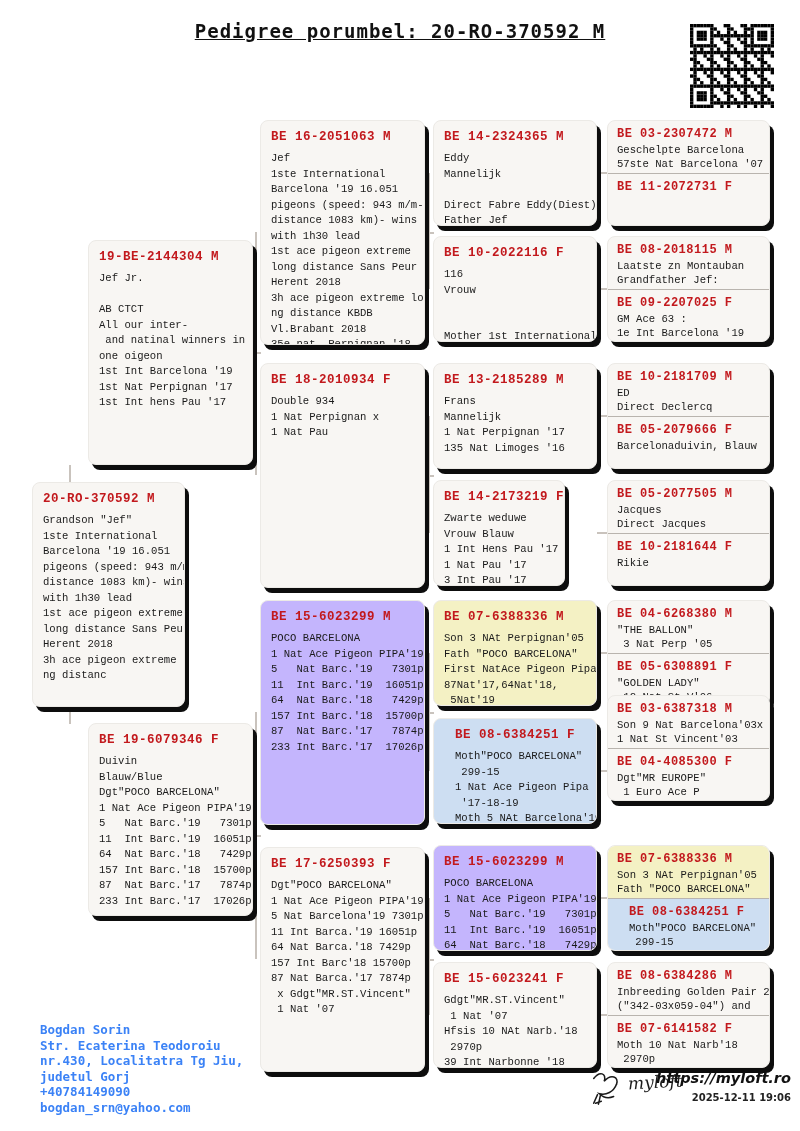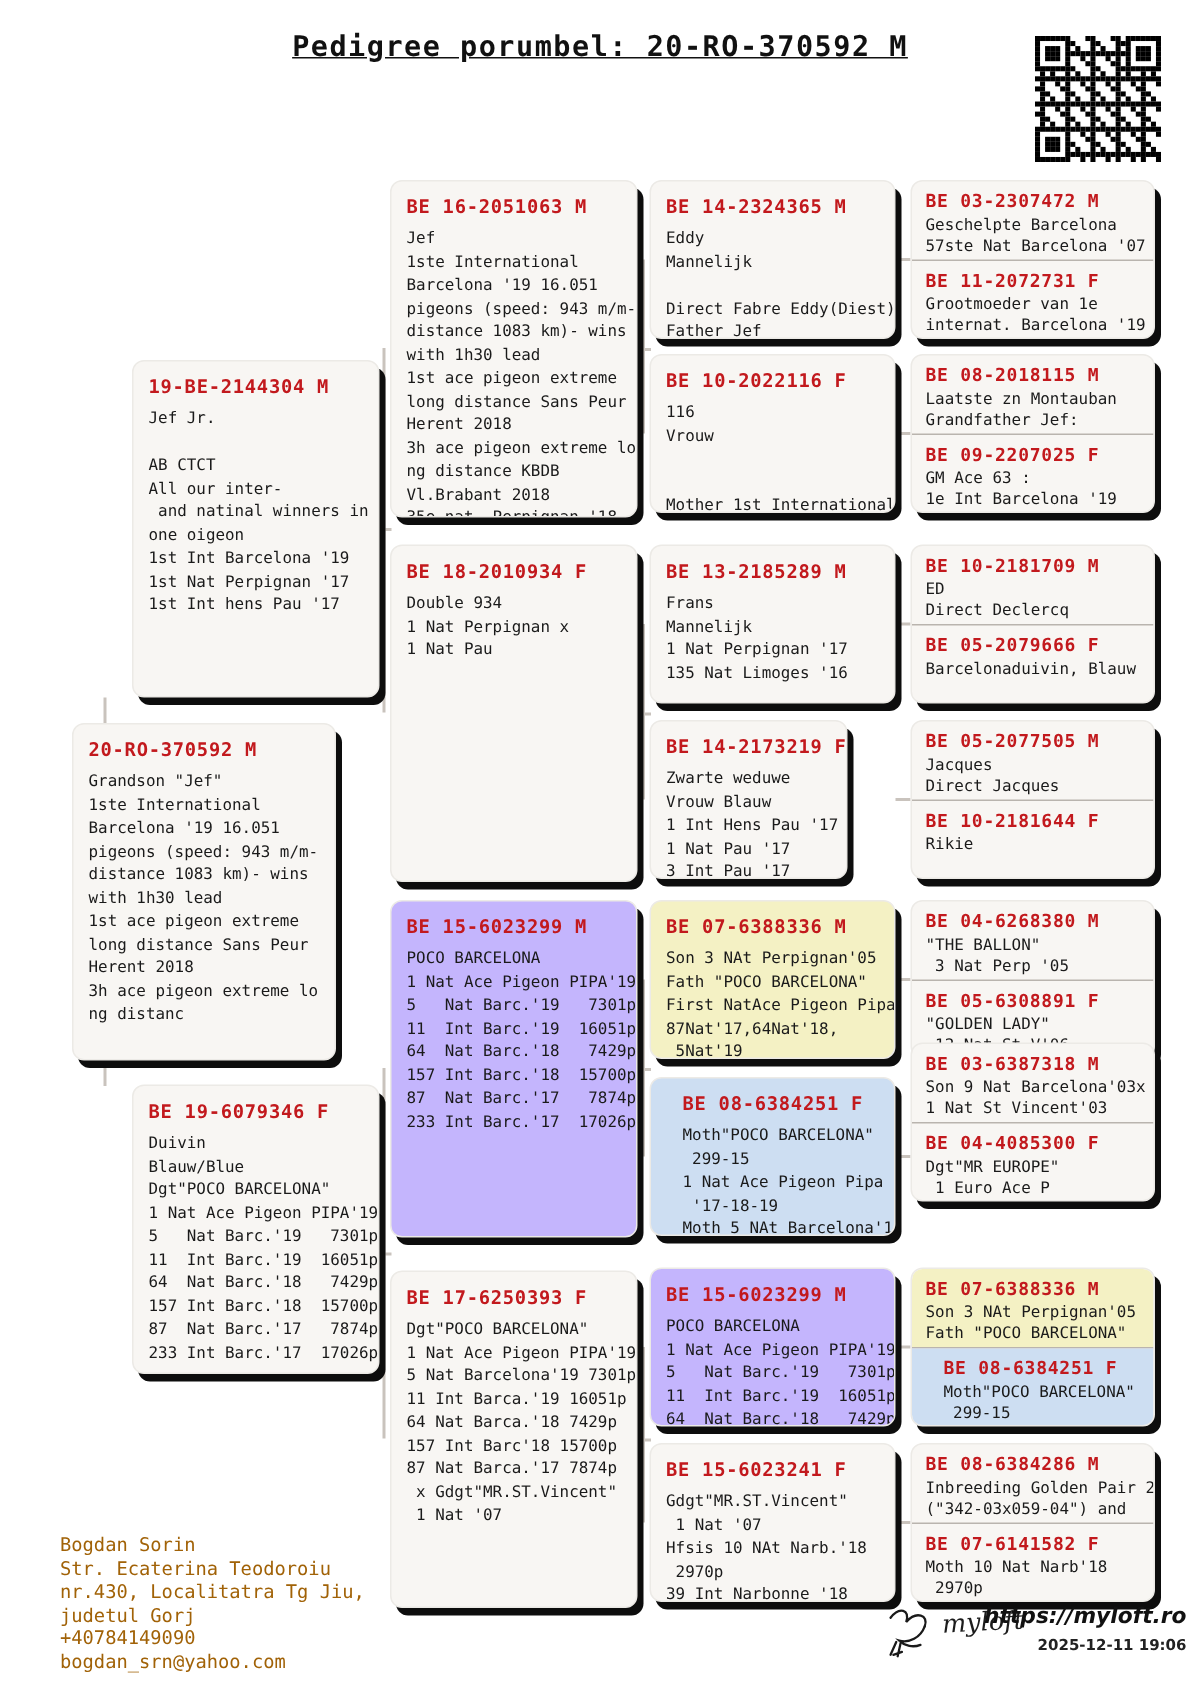--- a/index.html
+++ b/index.html
@@ -10,42 +10,43 @@
   .page-title{
     position:absolute;top:20px;left:0;width:800px;text-align:center;
     font-size:19px;font-weight:bold;letter-spacing:1px;color:#111;text-decoration:underline;
   }
   .qr{position:absolute;top:24px;left:690px;width:84px;height:84px;}
   .qr svg{width:100%;height:100%;}
   .box{
     position:absolute;background:#f8f6f3;border:1px solid #eceae6;border-radius:8px;
     box-shadow:4px 5px 0 #0d0d0d;box-sizing:border-box;overflow:hidden;
     padding:9px 5px 6px 10px;
+    font-family:Liberation Mono, monospace;
   }
   .ring{
     font-weight:bold;font-size:12.5px;color:#c2191d;letter-spacing:.5px;
     margin-bottom:7px;white-space:pre;
   }
   .body{
     font-size:10.6px;line-height:15.5px;white-space:pre;color:#1a1a1a;
   }
   .pair{padding:0;}
   .sect{height:52px;box-sizing:border-box;padding:6px 5px 0 9px;overflow:hidden;}
   .sect .ring{font-size:12px;margin-bottom:3px;}
   .sect .body{line-height:13.8px;}
   .sect-divider{height:0;border-top:1px solid #b9b4ae;}
   .bg-pink{background:#c4b5fd;}
   .bg-yellow{background:#f4f1c4;}
   .bg-blue{background:#cddef2;padding-left:21px;}
   .sect.bg-yellow{border-radius:7px 7px 0 0;}
   .sect.bg-blue{border-radius:0 0 7px 7px;}
   .cline{position:absolute;background:#c9c3bd;}
   .footer-owner{
-    position:absolute;left:40px;top:1022px;font-weight:normal;font-size:12.5px;
-    line-height:15.5px;white-space:pre;color:#a16207;
+    position:absolute;left:40px;top:1022px;font-weight:bold;font-size:12.5px;
+    line-height:15.5px;white-space:pre;color:#3b82f6;
   }
   .brandbar{position:absolute;left:588px;top:1062px;width:205px;height:56px;}
   .bird{position:absolute;left:0;top:6px;width:38px;height:40px;}
   .brand-name{
     position:absolute;left:40px;top:10px;font-family:"DejaVu Serif",serif;
     font-style:italic;font-size:17px;color:#1c1c1c;transform:rotate(-3deg);
   }
   .brand-url{
     position:absolute;right:2px;top:8px;font-family:"DejaVu Sans",sans-serif;
     font-style:italic;font-weight:bold;font-size:14.5px;color:#111;
@@ -437,21 +438,21 @@
   <div class="body">Jef Jr.
 
 AB CTCT
 All our inter-
  and natinal winners in
 one oigeon
 1st Int Barcelona '19
 1st Nat Perpignan '17
 1st Int hens Pau '17</div>
 </div>
-<div class="box" style="left:48px;top:482px;width:176px;height:225px">
+<div class="box" style="left:32px;top:482px;width:153px;height:225px">
   <div class="ring">20-RO-370592 M</div>
   <div class="body">Grandson "Jef"
 1ste International
 Barcelona '19 16.051
 pigeons (speed: 943 m/m-
 distance 1083 km)- wins
 with 1h30 lead
 1st ace pigeon extreme
 long distance Sans Peur
 Herent 2018
@@ -592,22 +593,20 @@
 
 <div class="box pair" style="left:607px;top:120px;width:163px;height:106px">
   <div class="sect">
     <div class="ring">BE 03-2307472 M</div>
     <div class="body">Geschelpte Barcelona
 57ste Nat Barcelona '07</div>
   </div>
   <div class="sect-divider"></div>
   <div class="sect">
     <div class="ring">BE 11-2072731 F</div>
-    <div class="body">Grootmoeder van 1e
-internat. Barcelona '19</div>
   </div>
 </div>
 <div class="box pair" style="left:607px;top:236px;width:163px;height:106px">
   <div class="sect">
     <div class="ring">BE 08-2018115 M</div>
     <div class="body">Laatste zn Montauban
 Grandfather Jef:</div>
   </div>
   <div class="sect-divider"></div>
   <div class="sect">

